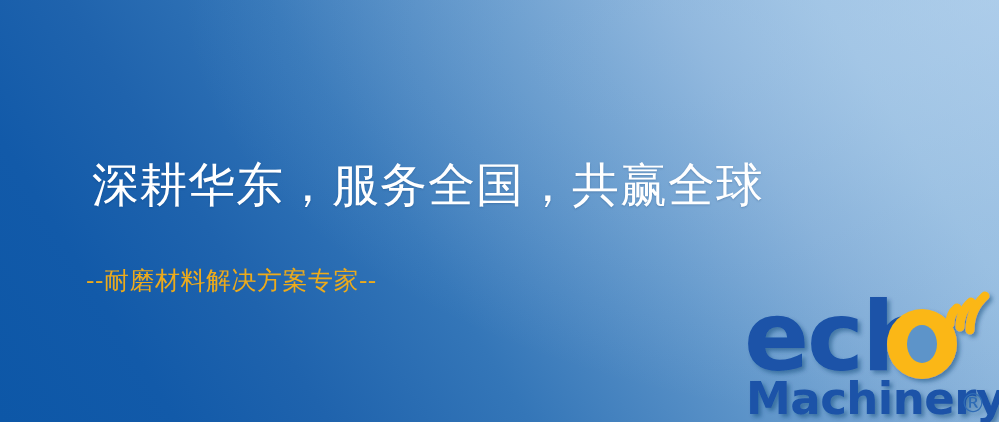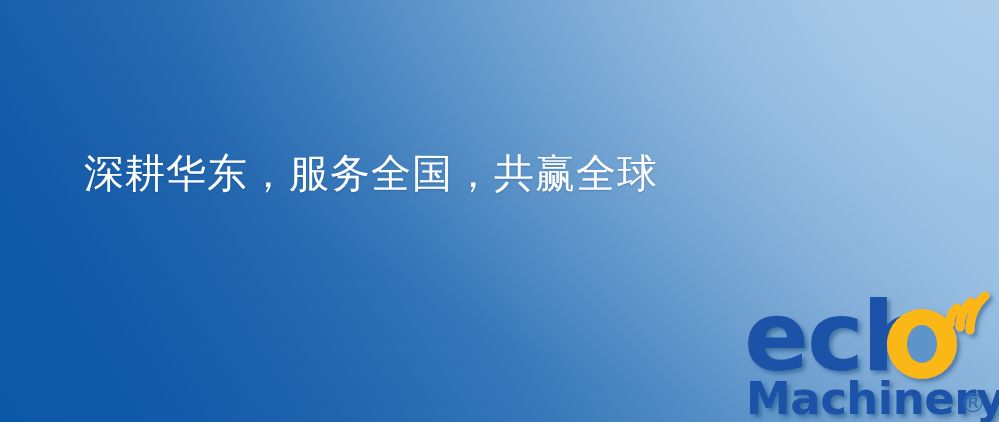--- a/index.html
+++ b/index.html
@@ -38,23 +38,23 @@
                 rgba(186, 214, 240, 0.55) 0%,
                 rgba(186, 214, 240, 0.22) 35%,
                 rgba(186, 214, 240, 0.0) 68%);
     pointer-events: none;
   }
 
   .headline {
     position: absolute;
     left: 84px;
     top: 152px;
-    margin: 0;
+    margin: 8px;
     font-family: "DejaVu Serif", "Liberation Serif", serif;
-    font-size: 40px;
+    font-size: 47px;
     line-height: 1.05;
     font-weight: 400;
     color: #ffffff;
     letter-spacing: 1px;
     white-space: nowrap;
     text-shadow: 0 1px 2px rgba(10, 50, 100, 0.25);
   }
 
   .subtitle {
     position: absolute;
@@ -114,20 +114,21 @@
 </style>
 </head>
 <body>
 
 <div class="banner">
 
   <div class="banner__sheen"></div>
 
   <h1 class="headline">深耕华东，服务全国，共赢全球</h1>
 
+  <p class="subtitle">--耐磨材料解决方案专家--</p>
 
   <div class="logo">
     <svg class="logo__svg" viewBox="0 0 255 134" xmlns="http://www.w3.org/2000/svg">
       <defs>
         <filter id="logoShadow" x="-25%" y="-25%" width="160%" height="160%">
           <feDropShadow dx="3" dy="3" stdDeviation="2.2" flood-color="#113a6b" flood-opacity="0.45"></feDropShadow>
         </filter>
       </defs>
 
       <g filter="url(#logoShadow)">

